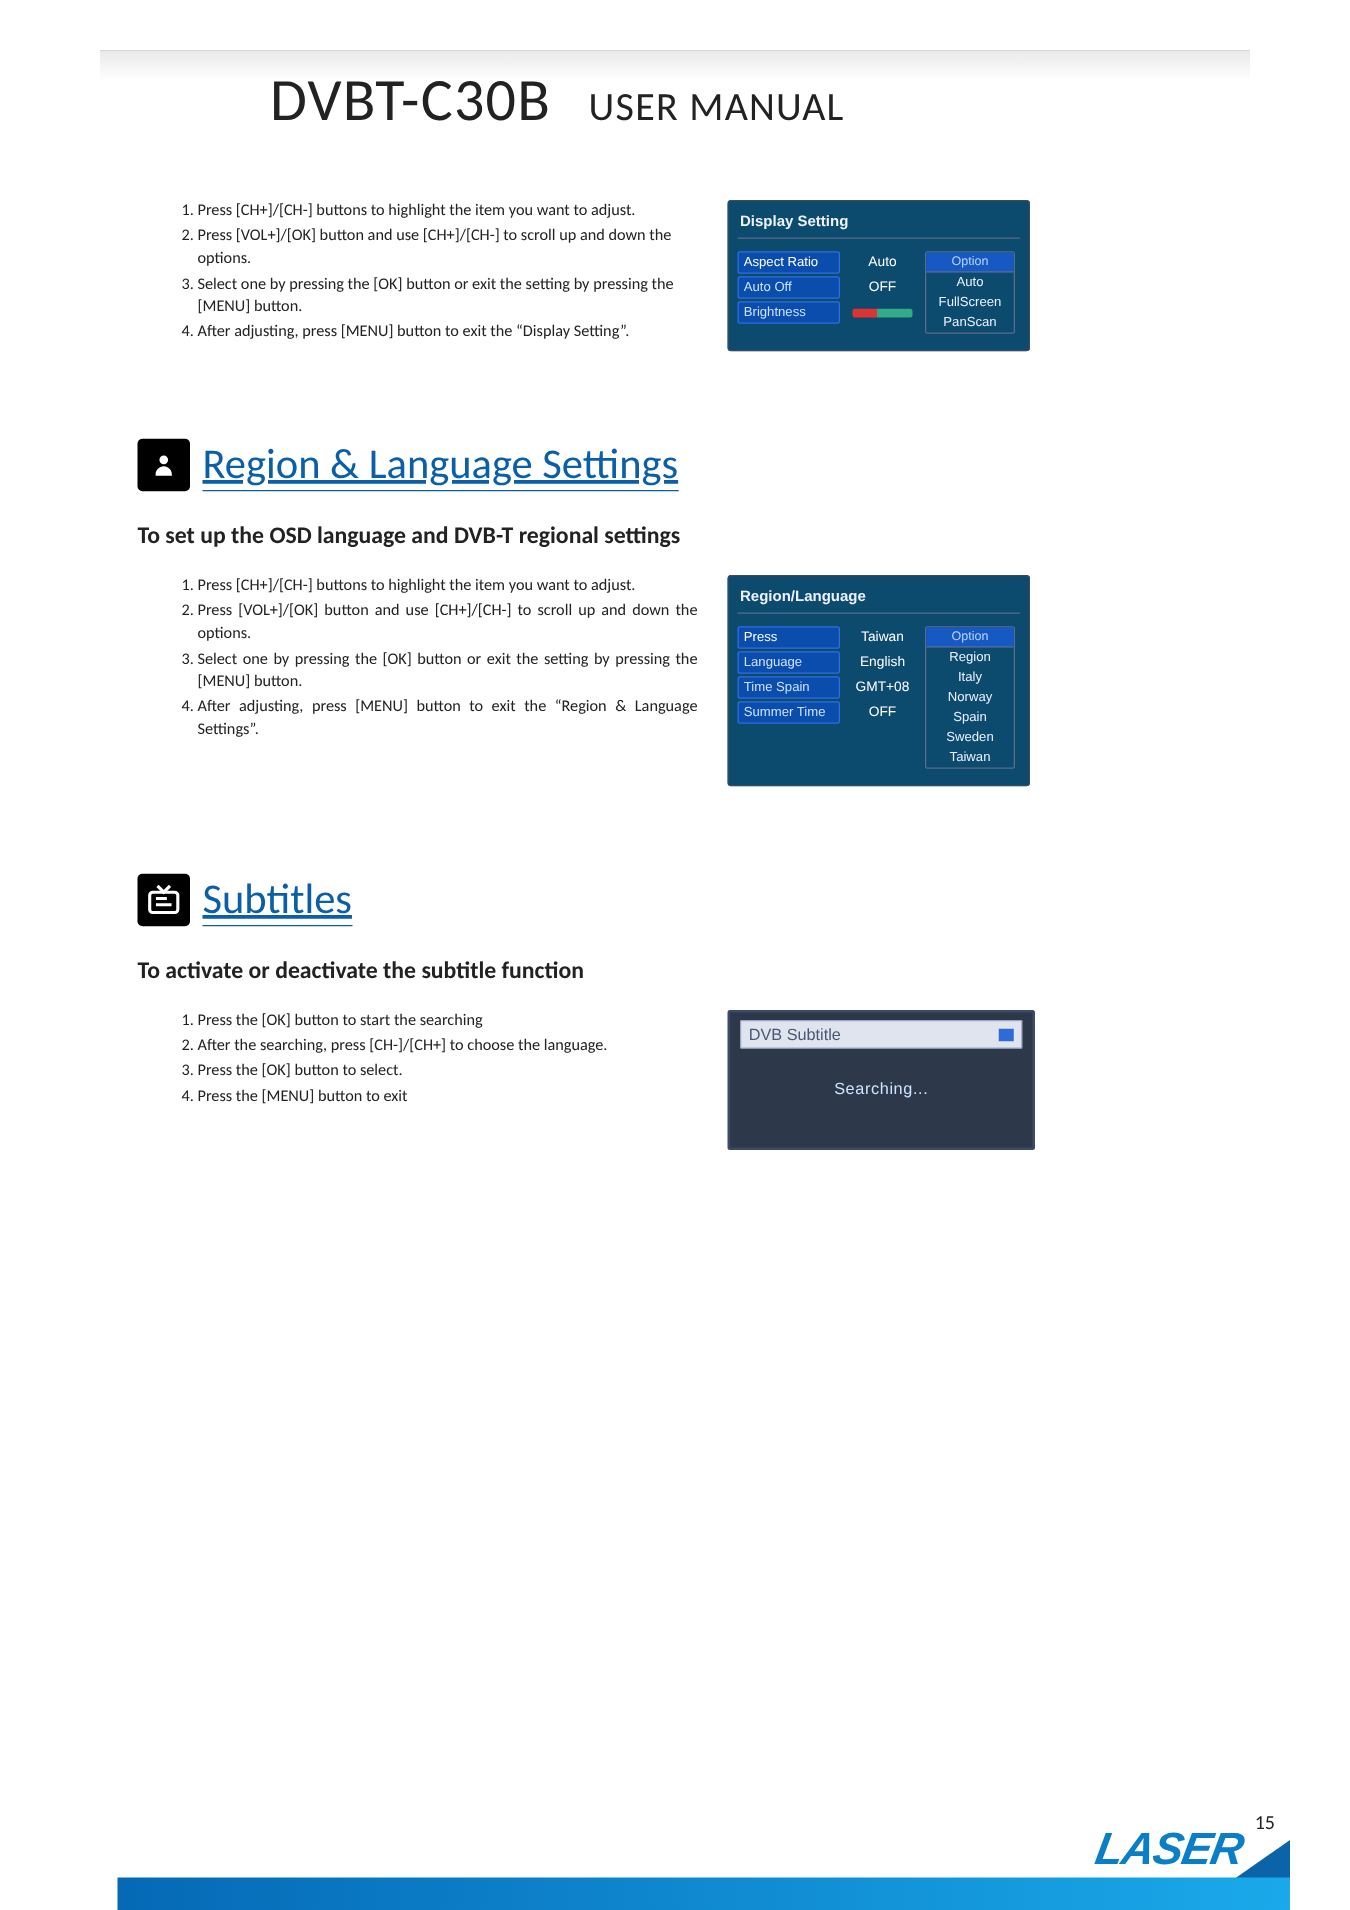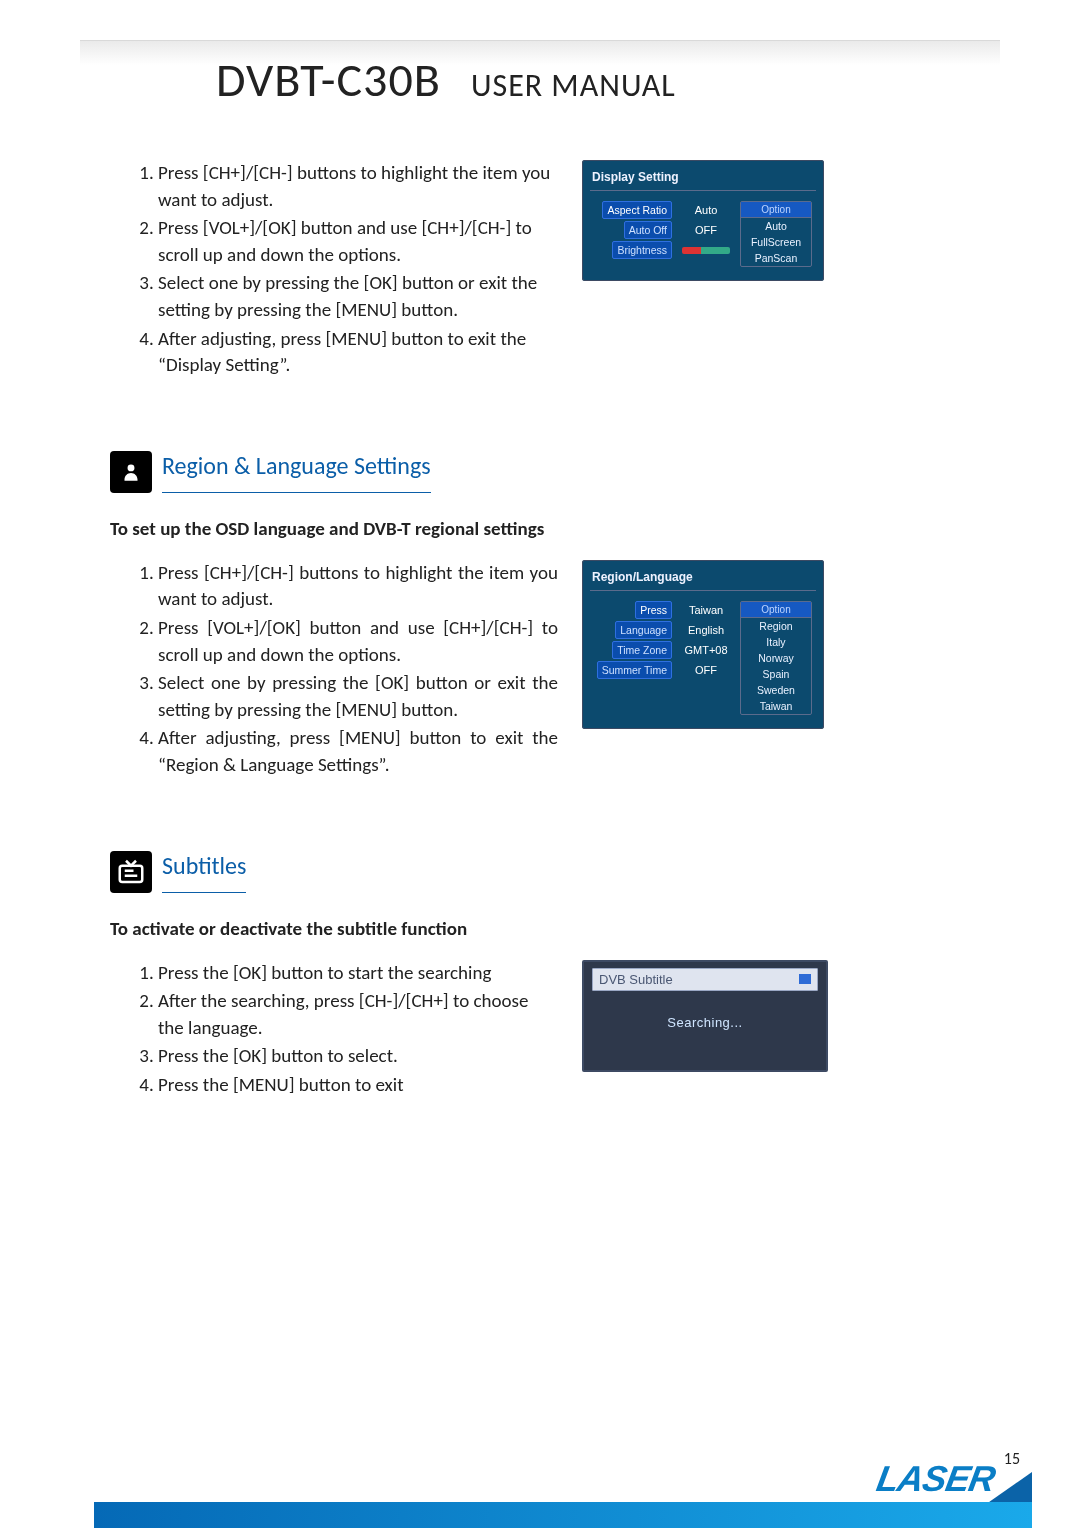--- a/index.html
+++ b/index.html
@@ -47,21 +47,21 @@
     width: 780px;
   }
   .row {
     display: flex;
     align-items: flex-start;
     gap: 24px;
   }
   ol.steps {
     margin: 0 0 0 30px;
     padding: 0 0 0 18px;
-    font-size: 19px;
+    font-size: 13px;
     line-height: 1.4;
     width: 400px;
   }
   ol.steps li { margin-bottom: 2px; }
   .justify li { text-align: justify; }
   .section-title {
     display: inline-flex;
     align-items: flex-end;
     gap: 10px;
     margin-top: 70px;
@@ -73,23 +73,24 @@
     border-radius: 4px;
     background: #000;
     color: #fff;
     display: flex;
     align-items: center;
     justify-content: center;
     font-size: 26px;
   }
   .section-title .title-text {
     color: #0b5ea8;
-    font-size: 24px;
+    font-size: 34px;
     border-bottom: 1px solid #0b5ea8;
-    padding-bottom: 12px;
+    padding-bottom: 0px;
+    text-decoration: underline;
   }
   .subhead {
     font-weight: bold;
     font-size: 19px;
     margin: 0 0 20px 0;
   }
   
   .osd {
     width: 226px;
     background: #0c4a6e;
@@ -101,21 +102,21 @@
     font-size: 12px;
   }
   .osd .osd-title {
     color: #eef2ff;
     font-weight: bold;
     border-bottom: 1px solid #5b6b8c;
     padding: 2px 0 6px 2px;
     margin-bottom: 10px;
   }
   .osd .osd-body { display: flex; gap: 8px; }
-  .osd .labels { display: flex; flex-direction: column; gap: 2px; width: 82px; align-items: flex-end; }
+  .osd .labels { display: flex; flex-direction: column; gap: 2px; width: 82px; }
   .osd .labels .lbl {
     background: #0a4dad;
     border: 1px solid #2f6fe0;
     color: #cde0ff;
     font-size: 10.5px;
     padding: 2px 4px;
     border-radius: 2px;
   }
   .osd .labels .lbl.active { color: #fff; }
   .osd .values {
@@ -270,21 +271,21 @@
       <li>Press [VOL+]/[OK] button and use [CH+]/[CH-] to scroll up and down the options.</li>
       <li>Select one by pressing the [OK] button or exit the setting by pressing the [MENU] button.</li>
       <li>After adjusting, press [MENU] button to exit the “Region &amp; Language Settings”.</li>
     </ol>
     <div class="osd">
       <div class="osd-title">Region/Language</div>
       <div class="osd-body">
         <div class="labels">
           <div class="lbl active">Press</div>
           <div class="lbl">Language</div>
-          <div class="lbl">Time Zone</div>
+          <div class="lbl">Time Spain</div>
           <div class="lbl">Summer Time</div>
         </div>
         <div class="values">
           <div class="val">Taiwan</div>
           <div class="val">English</div>
           <div class="val">GMT+08</div>
           <div class="val">OFF</div>
         </div>
         <div class="menu">
           <div class="mh">Option</div>

